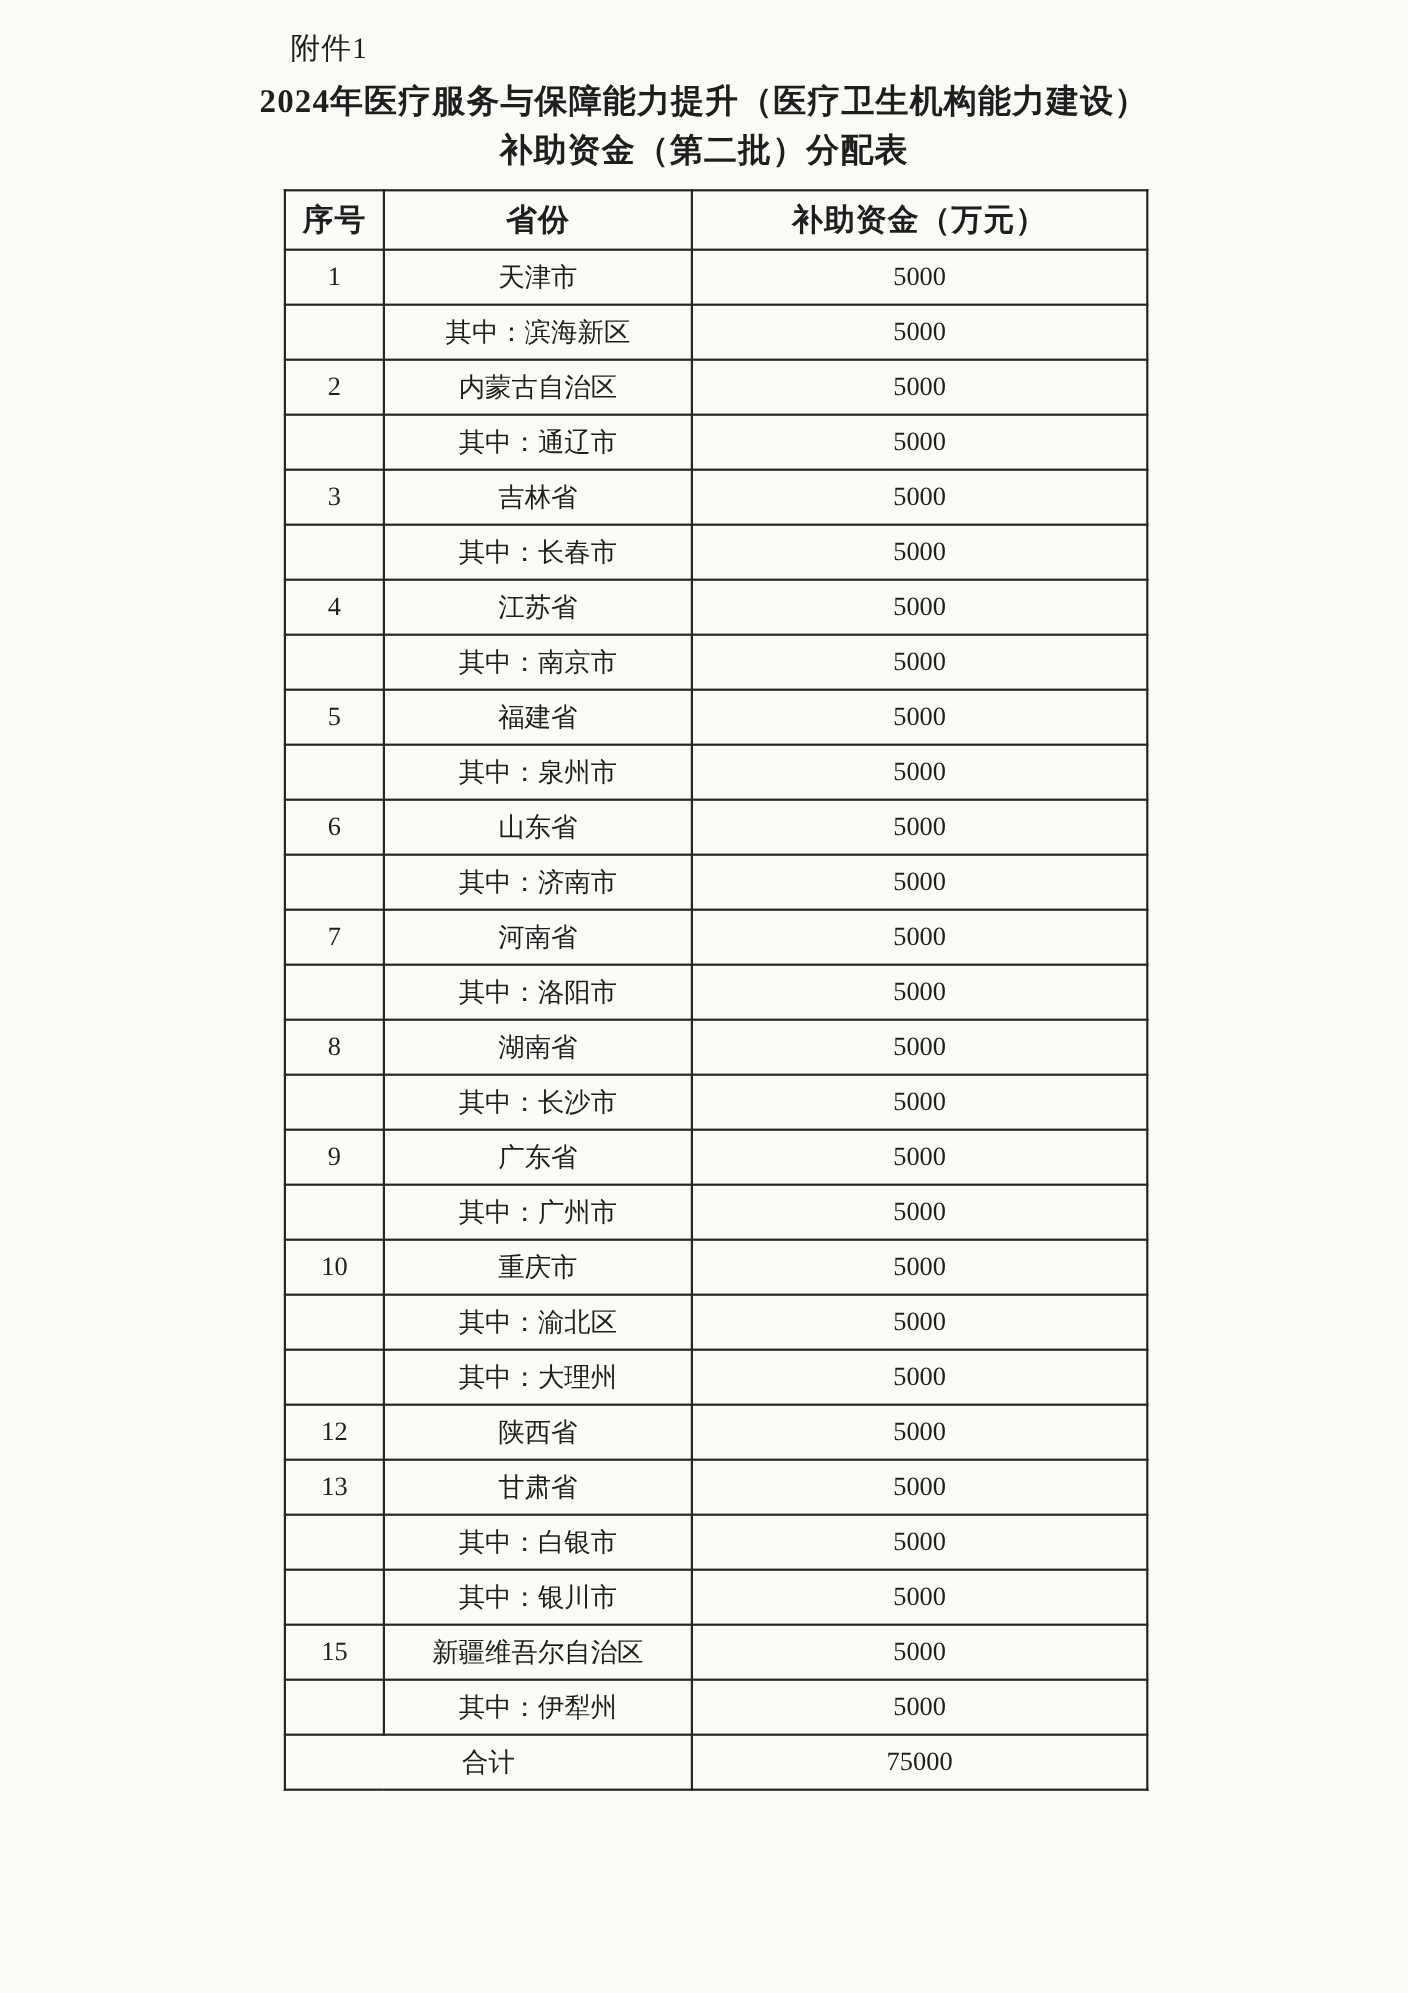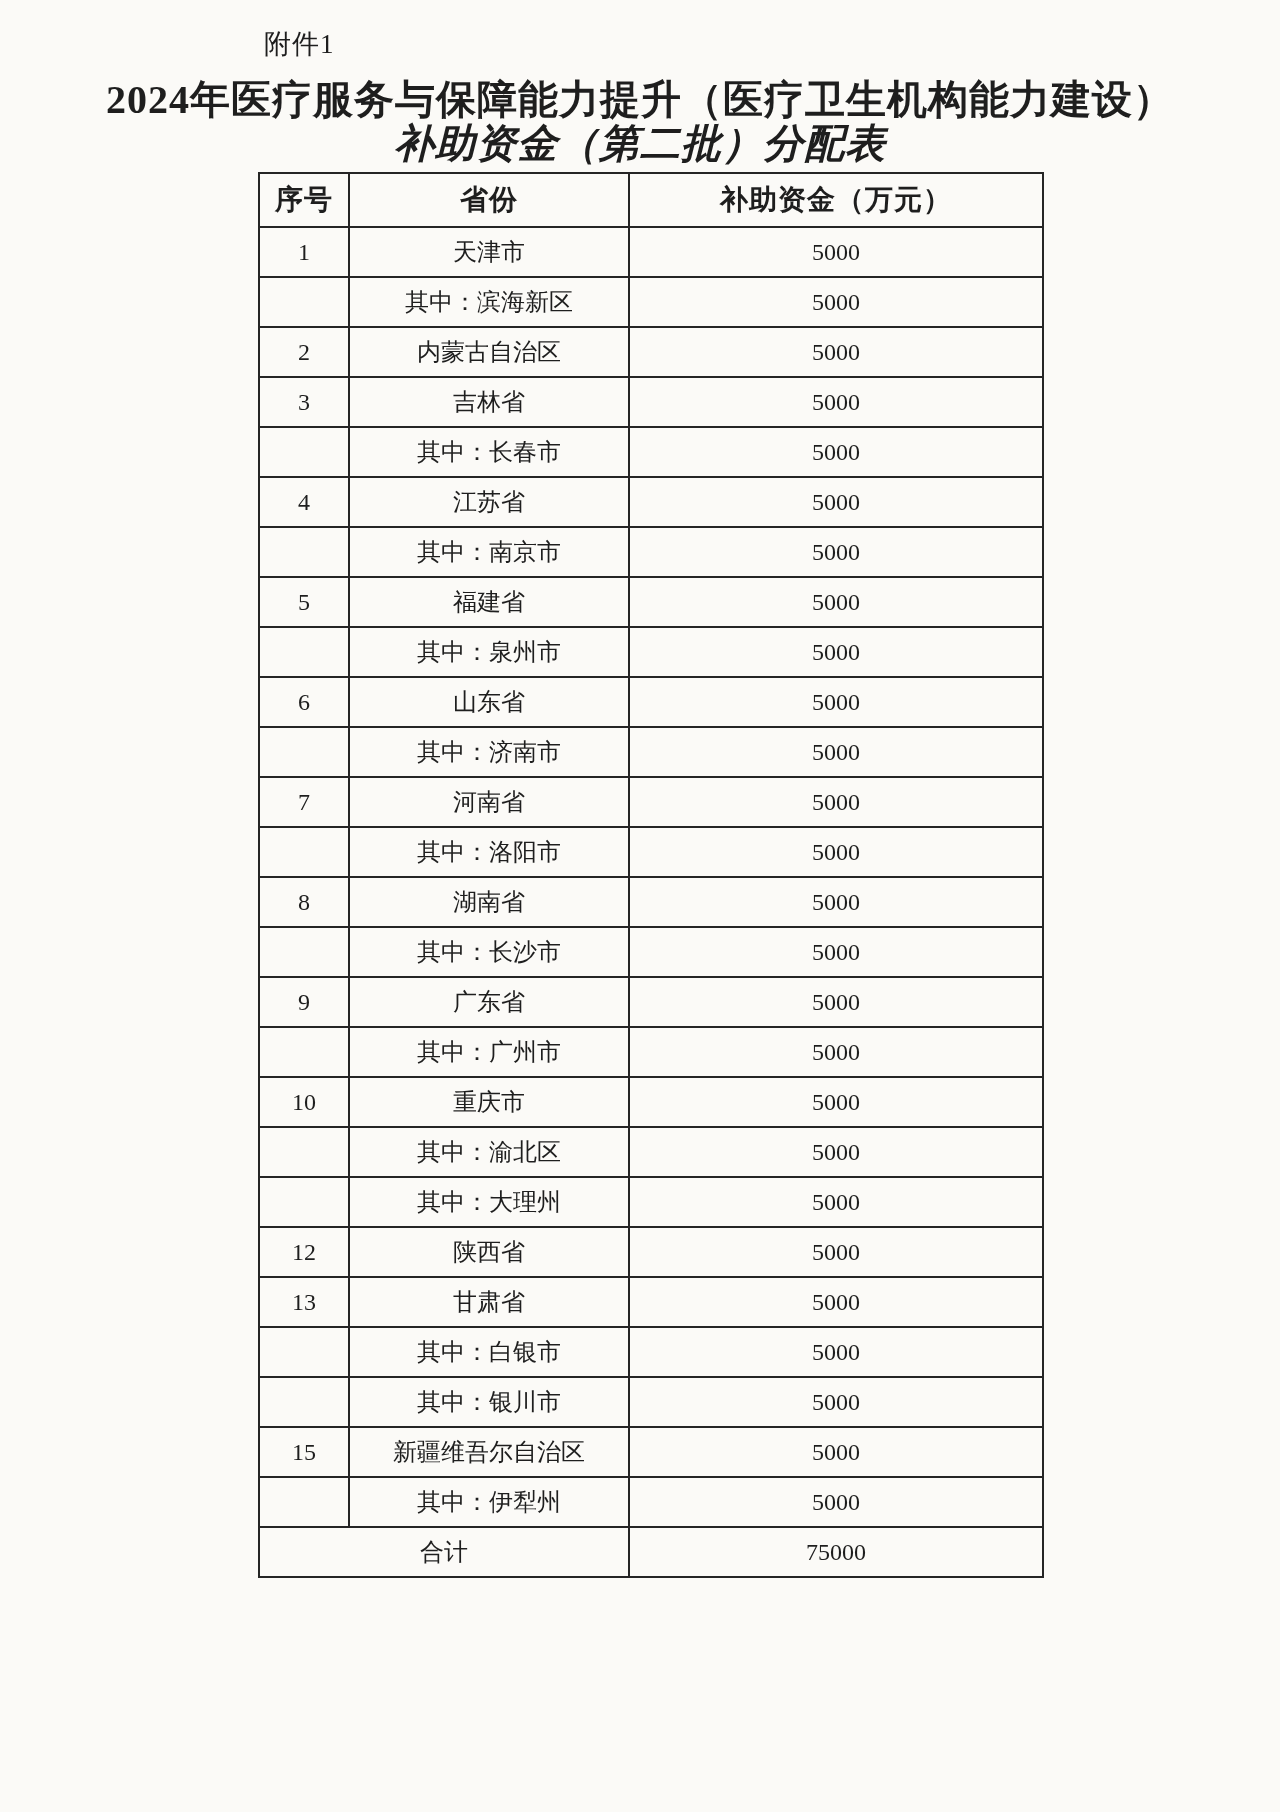--- a/index.html
+++ b/index.html
@@ -22,26 +22,26 @@
     font-size: 27px;
     font-weight: 400;
     letter-spacing: 1px;
   }
   .doc-title {
     position: absolute;
     left: 0;
     width: 1280px;
     text-align: center;
     font-weight: 700;
-    font-size: 40px;
+    font-size: 30px;
     letter-spacing: 1px;
     white-space: nowrap;
   }
   .doc-title.line1 { top: 72px; }
-  .doc-title.line2 { top: 116px; font-style: italic; }
+  .doc-title.line2 { top: 116px; }
 
   table.alloc-table {
     position: absolute;
     left: 258px;
     top: 172px;
     width: 784px;
     border-collapse: collapse;
     table-layout: fixed;
     background: transparent;
   }
@@ -103,20 +103,25 @@
       <tr class="sub-row">
     <td></td>
     <td>其中：滨海新区</td>
     <td>5000</td>
   </tr>
       <tr>
     <td>2</td>
     <td>内蒙古自治区</td>
     <td>5000</td>
   </tr>
+      <tr class="sub-row">
+    <td></td>
+    <td>其中：通辽市</td>
+    <td>5000</td>
+  </tr>
       <tr>
     <td>3</td>
     <td>吉林省</td>
     <td>5000</td>
   </tr>
       <tr class="sub-row">
     <td></td>
     <td>其中：长春市</td>
     <td>5000</td>
   </tr>

